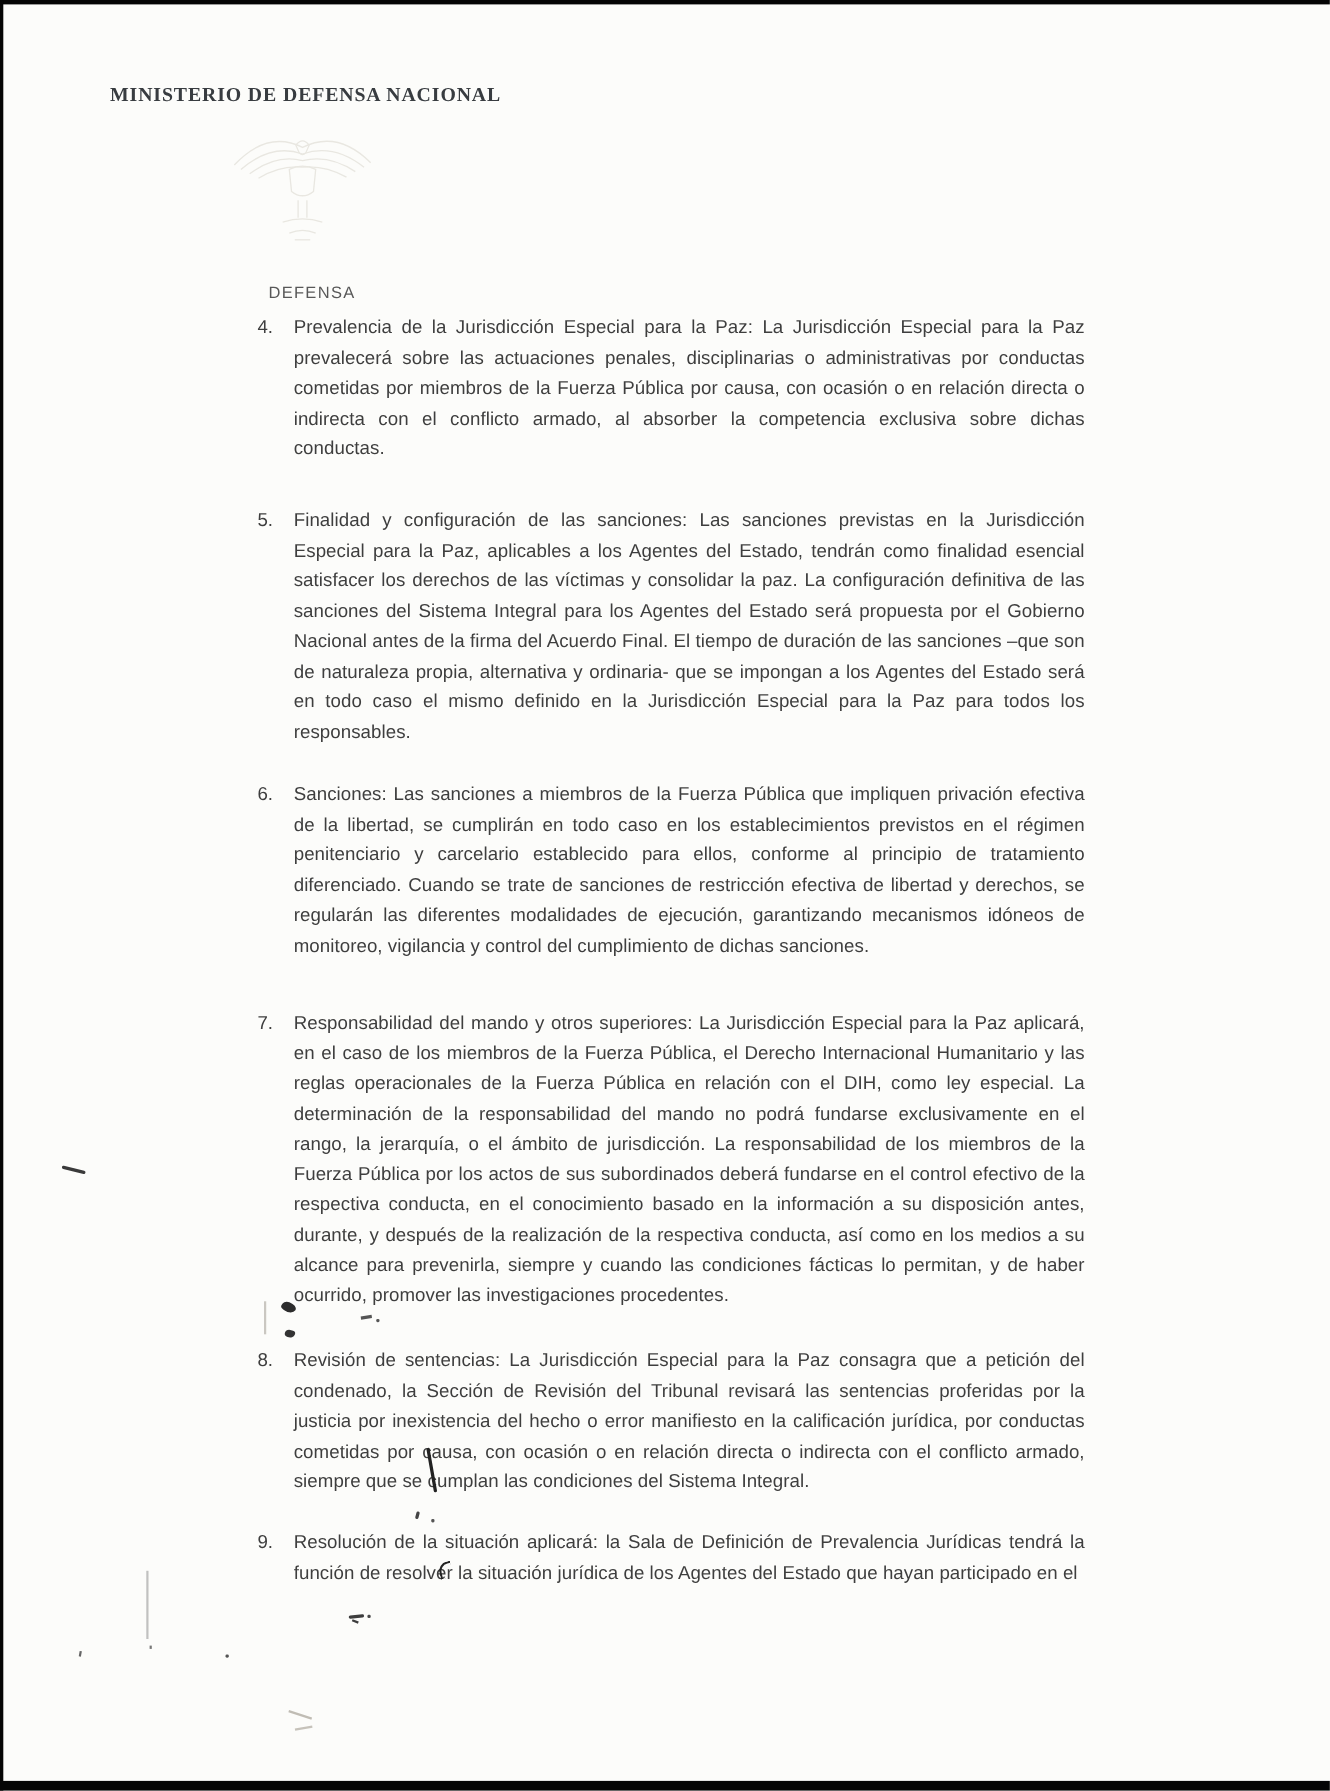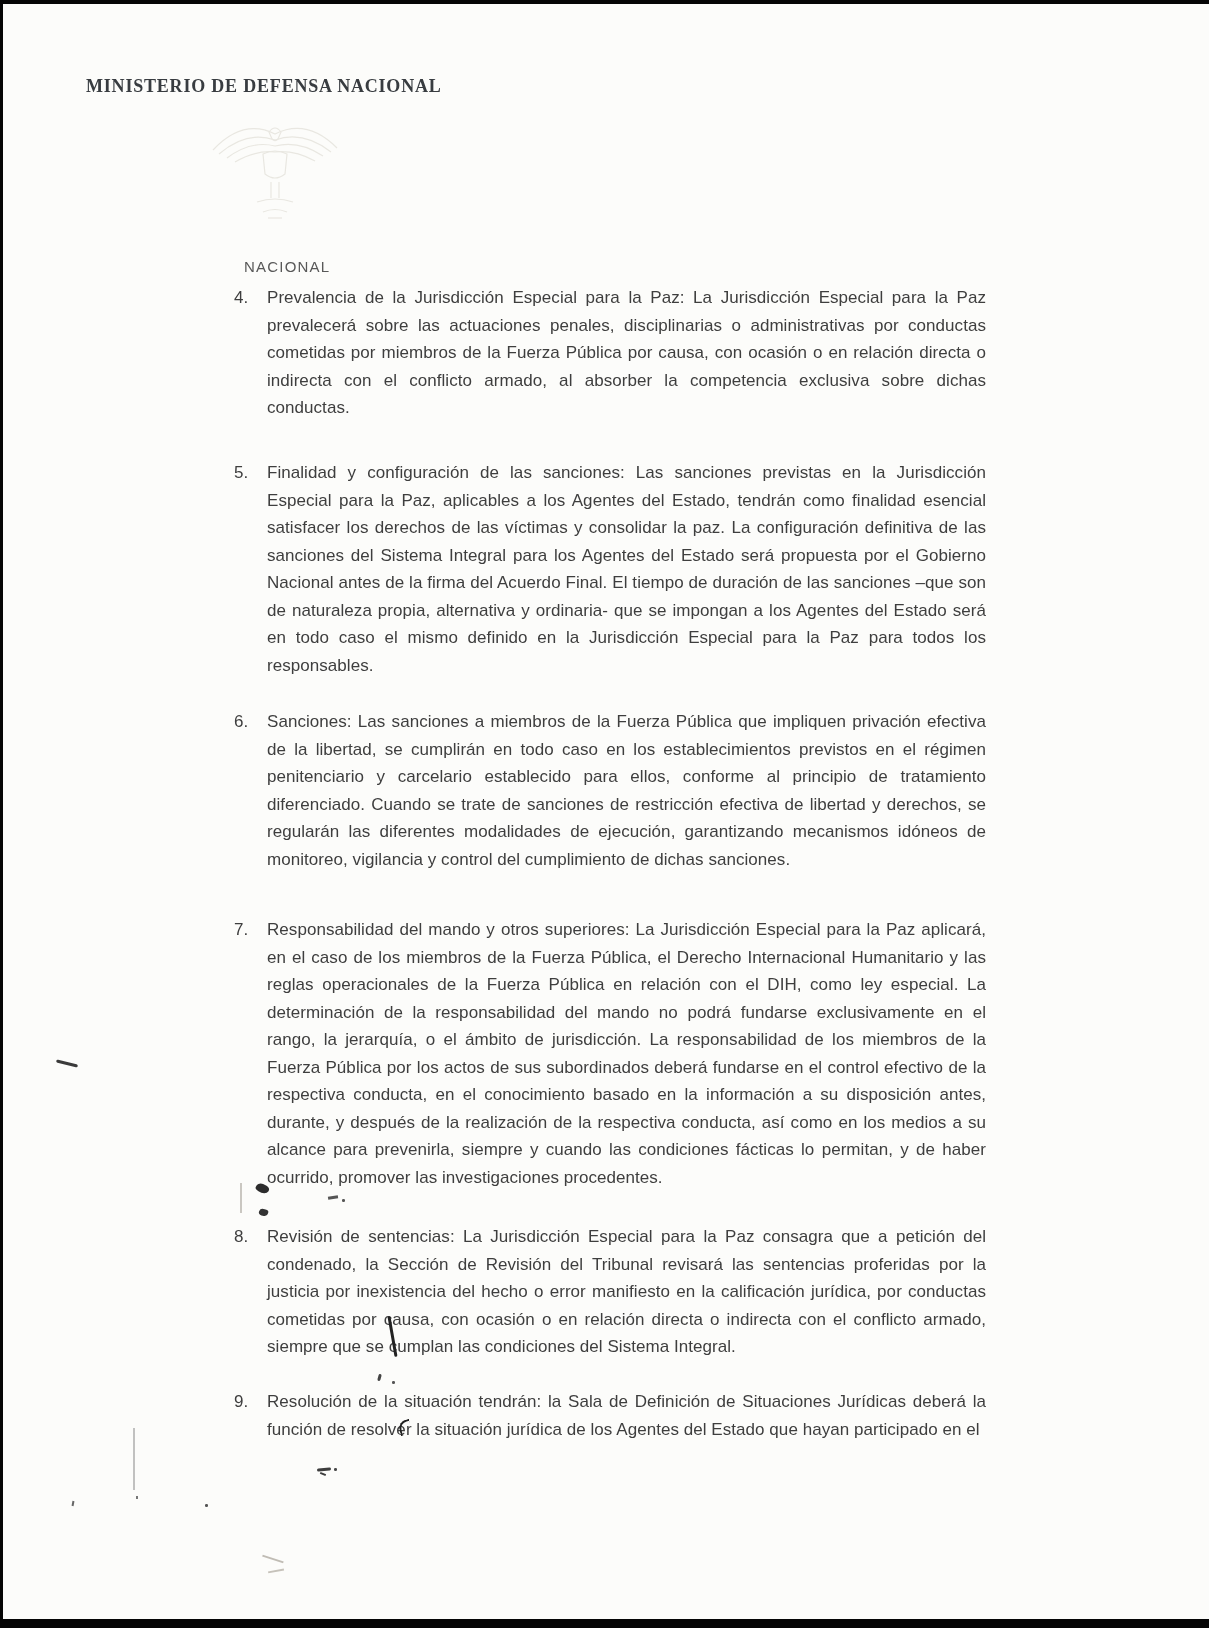--- a/index.html
+++ b/index.html
@@ -11,21 +11,21 @@
     color:#3e3e3e;
     overflow:hidden;
   }
   
   .edge{position:absolute;background:#050505;}
   .edge.top{left:0;top:0;width:1209px;height:4px;}
   .edge.left{left:0;top:0;width:3px;height:1628px;}
   .edge.bottom{left:0;top:1619px;width:1209px;height:9px;}
 
   .header-title{
-    position:absolute;left:86px;top:76px;
+    position:absolute;left:100px;top:76px;
     font-family:"Liberation Serif", serif;
     font-weight:bold;font-size:18px;letter-spacing:0.8px;
     color:#383c40;white-space:nowrap;
   }
   .seal{position:absolute;left:205px;top:106px;opacity:0.5;}
   .office-label{
     position:absolute;left:244px;top:258px;
     font-size:15px;letter-spacing:1.2px;color:#585858;
   }
 
@@ -86,21 +86,21 @@
       <path d="M64,26 Q70,18 76,26 L73,33 Q70,36 67,33 Z"></path>
       <path d="M58,48 Q70,42 82,48 L80,68 Q70,76 60,68 Z"></path>
       <path d="M66,76 L66,92 M74,76 L74,92"></path>
       <path d="M52,96 Q70,90 88,96"></path>
       <path d="M58,106 Q70,101 82,106"></path>
       <path d="M63,112 L77,112"></path>
     </g>
   </svg>
 </div>
 
-<div class="office-label">NACIONAL</div>
+<div class="office-label">DEFENSA</div>
 
 <div class="doc-item" style="top:284px">
   <div class="num">4.</div>
   <div class="txt"><span class="heading">Prevalencia de la Jurisdicción Especial para la Paz</span><span>:</span><span> La Jurisdicción Especial para la Paz prevalecerá sobre las actuaciones penales, disciplinarias o administrativas por conductas cometidas por miembros de la Fuerza Pública por causa, con ocasión o en relación directa o indirecta con el conflicto armado, al absorber la competencia exclusiva sobre dichas conductas.</span></div>
 </div>
 
 <div class="doc-item" style="top:459px">
   <div class="num">5.</div>
   <div class="txt"><span class="heading">Finalidad y configuración de las sanciones</span><span>:</span><span> Las sanciones previstas en la Jurisdicción Especial para la Paz, aplicables a los Agentes del Estado, tendrán como finalidad esencial satisfacer los derechos de las víctimas y consolidar la paz. La configuración definitiva de las sanciones del Sistema Integral para los Agentes del Estado será propuesta por el Gobierno Nacional antes de la firma del Acuerdo Final. El tiempo de duración de las sanciones –que son de naturaleza propia, alternativa y ordinaria- que se impongan a los Agentes del Estado será en todo caso el mismo definido en la Jurisdicción Especial para la Paz para todos los responsables.</span></div>
 </div>
@@ -115,21 +115,21 @@
   <div class="txt"><span class="heading">Responsabilidad del mando y otros superiores</span><span>:</span><span> La Jurisdicción Especial para la Paz aplicará, en el caso de los miembros de la Fuerza Pública, el Derecho Internacional Humanitario y las reglas operacionales de la Fuerza Pública en relación con el DIH, como ley especial. La determinación de la responsabilidad del mando no podrá fundarse exclusivamente en el rango, la jerarquía, o el ámbito de jurisdicción. La responsabilidad de los miembros de la Fuerza Pública por los actos de sus subordinados deberá fundarse en el control efectivo de la respectiva conducta, en el conocimiento basado en la información a su disposición antes, durante, y después de la realización de la respectiva conducta, así como en los medios a su alcance para prevenirla, siempre y cuando las condiciones fácticas lo permitan, y de haber ocurrido, promover las investigaciones procedentes.</span></div>
 </div>
 
 <div class="doc-item" style="top:1223px">
   <div class="num">8.</div>
   <div class="txt"><span class="heading">Revisión de sentencias</span><span>:</span><span> La Jurisdicción Especial para la Paz consagra que a petición del condenado, la Sección de Revisión del Tribunal revisará las sentencias proferidas por la justicia por inexistencia del hecho o error manifiesto en la calificación jurídica, por conductas cometidas por causa, con ocasión o en relación directa o indirecta con el conflicto armado, siempre que se cumplan las condiciones del Sistema Integral.</span></div>
 </div>
 
 <div class="doc-item" style="top:1388px">
   <div class="num">9.</div>
-  <div class="txt"><span class="heading">Resolución de la situación tendrán</span><span>:</span><span> la Sala de Definición de Situaciones Jurídicas deberá la función de resolver la situación jurídica de los Agentes del Estado que hayan participado en el</span></div>
+  <div class="txt"><span class="heading">Resolución de la situación aplicará</span><span>:</span><span> la Sala de Definición de Prevalencia Jurídicas tendrá la función de resolver la situación jurídica de los Agentes del Estado que hayan participado en el</span></div>
 </div>
 
 <div class="mark m-tilde"></div>
 <div class="mark m-comma"></div>
 <div class="mark m-blob"></div>
 <div class="mark m-dash1"></div>
 <div class="mark m-dot1"></div>
 <div class="mark m-scratch1"></div>
 <div class="mark m-apos1"></div>
 <div class="mark m-dot2"></div>

